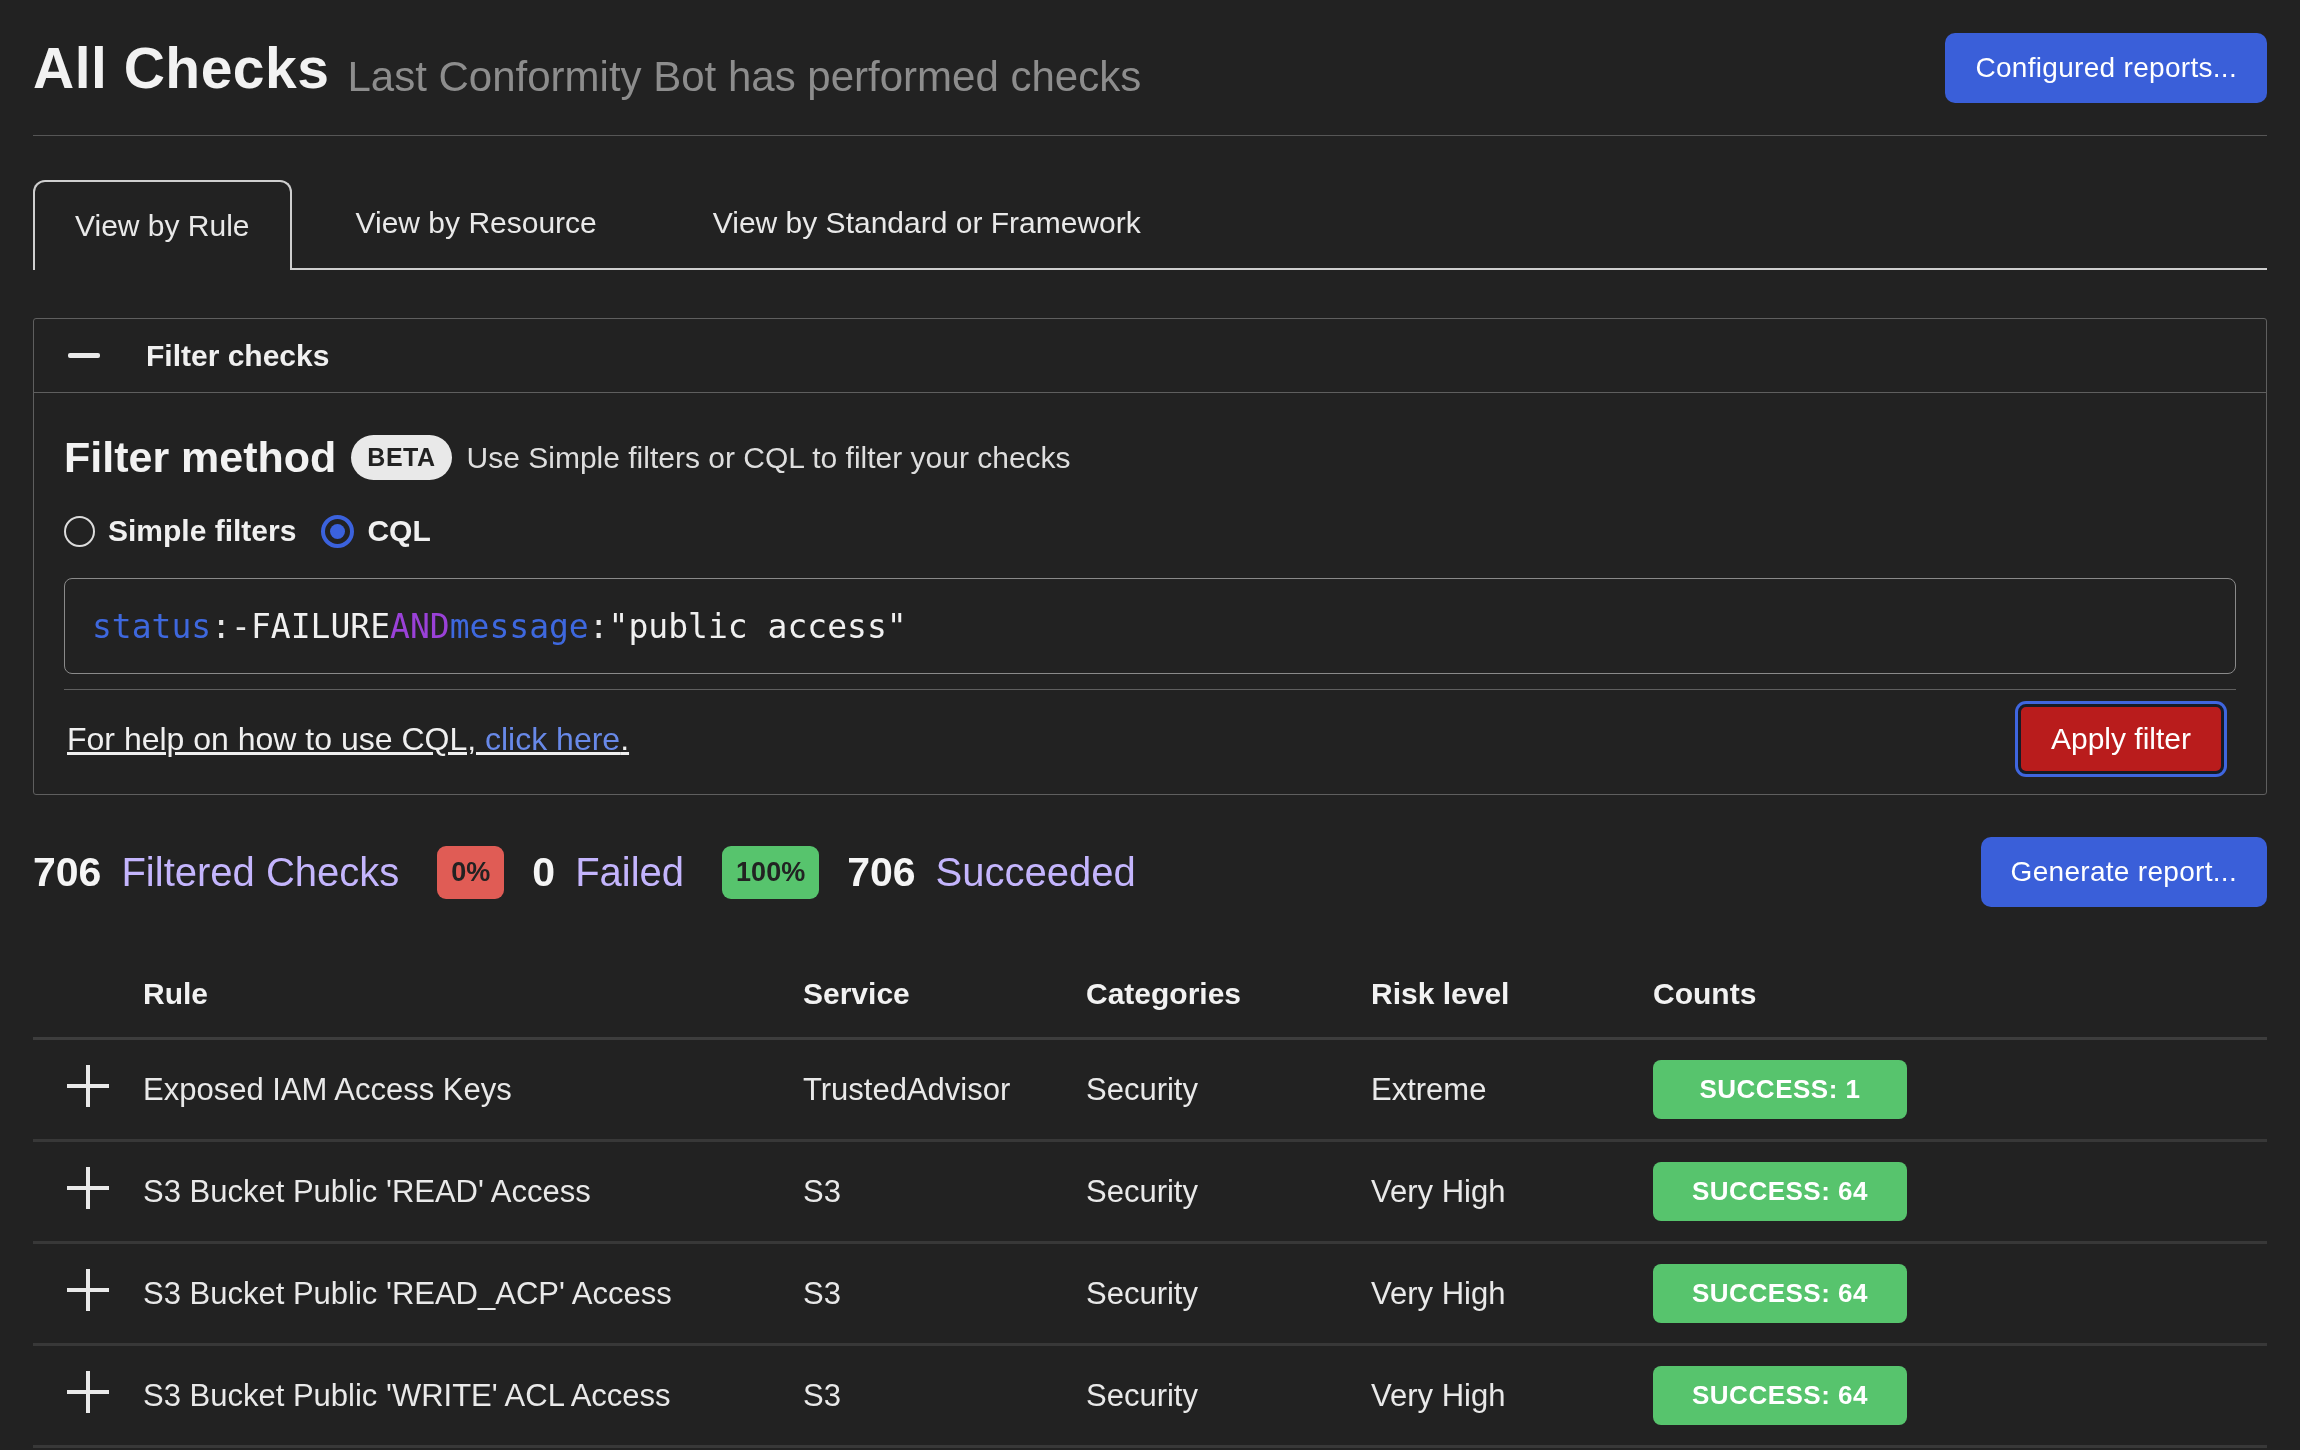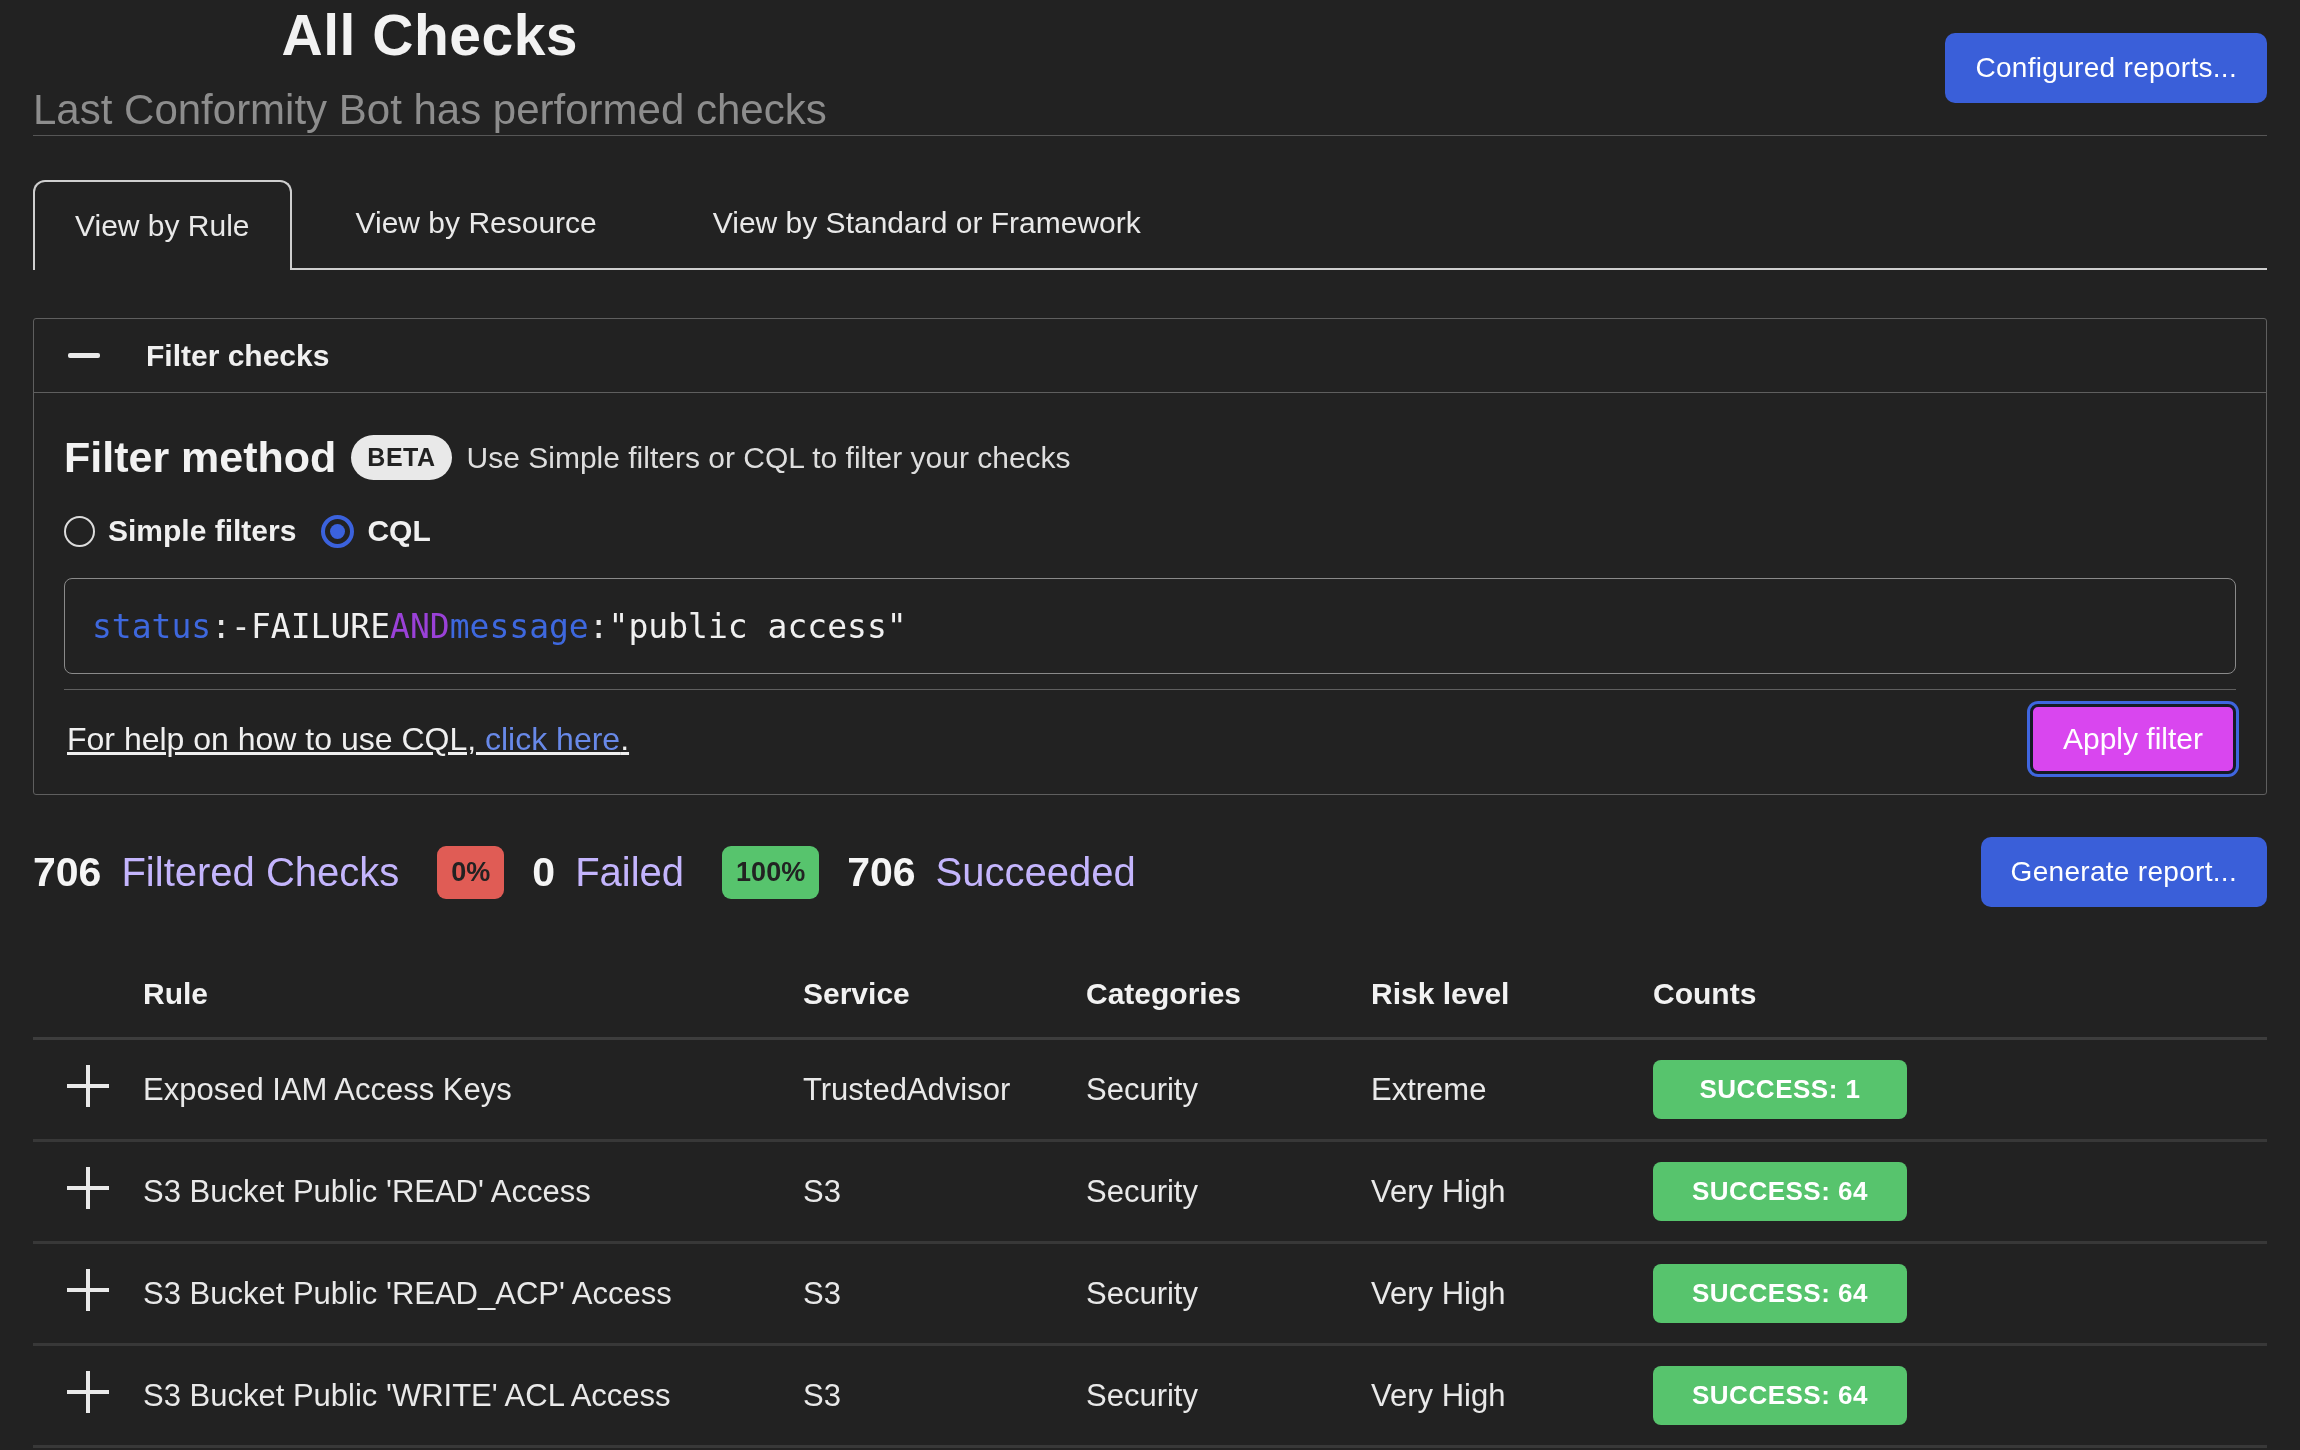--- a/index.html
+++ b/index.html
@@ -10,21 +10,21 @@
     font-family:"Liberation Sans", sans-serif;
   }
   .page { padding:0 33px; }
 
   
   .header {
     height:136px;
     display:flex; align-items:center; justify-content:space-between;
     border-bottom:1px solid #565656;
   }
-  .title-wrap { display:flex; align-items:center; gap:18px;flex-direction:column; }
+  .title-wrap { display:flex; align-items:flex-end; gap:18px; }
   .page-title { font-size:57px; font-weight:700; color:#f2f2f2; letter-spacing:.5px; }
   .page-subtitle { font-size:42px; font-weight:500; color:#8d8d8d; }
   .btn-blue {
     background:#3a5fd9; color:#ffffff; border:none; cursor:pointer;
     border-radius:10px; font-family:inherit;
     font-size:28px; padding:19px 30px; letter-spacing:.3px;
   }
 
   
   .tabs {
@@ -97,25 +97,25 @@
 
   .panel-divider { margin-top:15px; border-top:1px solid #5f5f5f; }
 
   .help-row {
     display:flex; align-items:center; justify-content:space-between;
     padding:14px 0 20px 0;
   }
   .help-text { font-size:32px; color:#efefef; padding-left:3px;text-decoration:underline; }
   .help-link { color:#6889e8; text-decoration:none; cursor:pointer; }
   .btn-apply {
-    background:#d946ef; color:#fff; font-family:inherit; cursor:pointer;
+    background:#b91c1c; color:#fff; font-family:inherit; cursor:pointer;
     font-size:30px; padding:15px 30px;
     border:3px solid #161b26; border-radius:8px;
     box-shadow:0 0 0 3px #3f66e0;
-    margin-right:0;
+    margin-right:12px;
   }
 
   
   .summary {
     margin-top:42px;
     display:flex; align-items:center; justify-content:space-between;
   }
   .summary-left { display:flex; align-items:center; gap:20px; }
   .sum-num { font-size:41px; font-weight:800; color:#f5f5f5;text-align:center; }
   .sum-label { font-size:40px; font-weight:400; color:#c4b5fd; margin-right:10px; }

